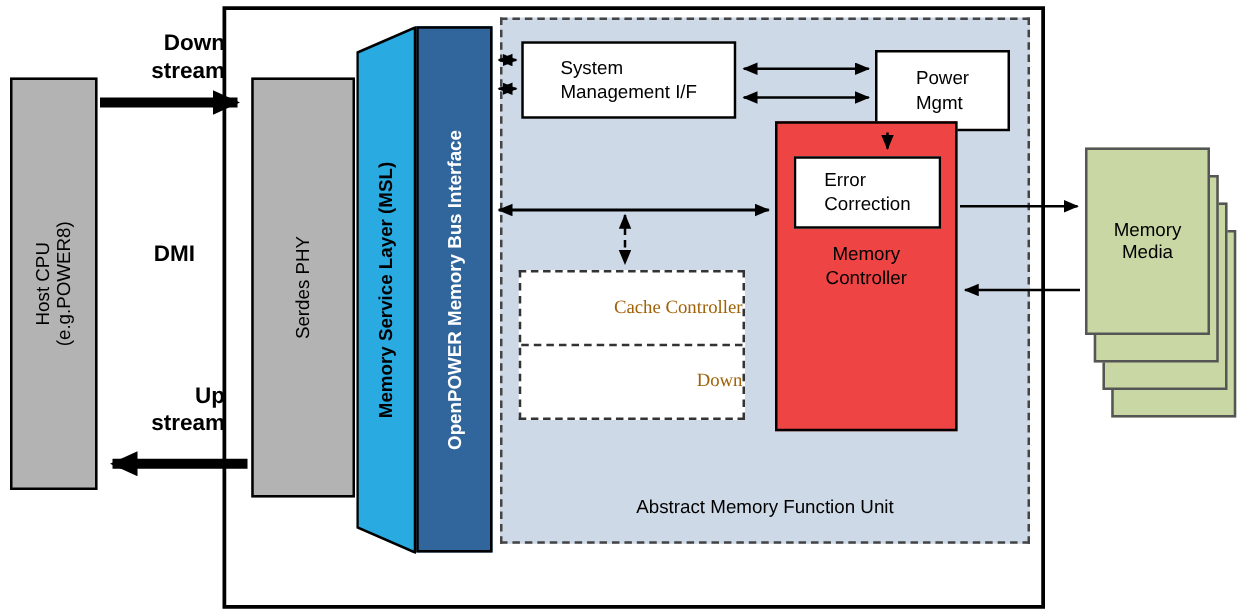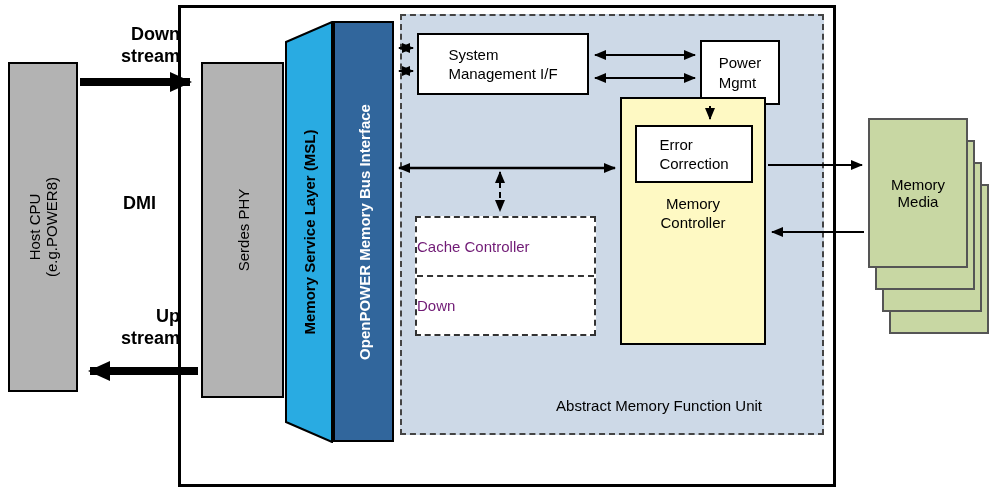--- a/index.html
+++ b/index.html
@@ -8,23 +8,23 @@
   .gray-block { background:#b3b3b3; border:2px solid #000; }
   .white-box { background:#ffffff; border:2px solid #000; display:flex; align-items:center; justify-content:center;
                text-align:left; font-size:15px; line-height:1.28; white-space:pre-line; color:#000; }
   .vtext { position:absolute; left:50%; top:50%; transform:translate(-50%,-50%) rotate(-90deg);
            text-align:center; white-space:pre-line; font-size:15px; color:#000; }
   .side-label { position:absolute; font-weight:bold; font-size:18px; line-height:1.22; color:#000;
                 text-align:right; white-space:pre-line; }
   .device-box { background:#ffffff; border:3px solid #000; }
   .bus-box { background:#31669c; border:2px solid #000; }
   .amf-box { background:#cdd9e7; border:2px dashed #444; }
-  .caption { position:absolute; font-size:15px; color:#000; text-align:right; }
+  .caption { position:absolute; font-size:15px; color:#000; text-align:center; }
   .cache-group { background:#ffffff; border:2px dashed #333; display:flex; flex-direction:column; }
-  .cache-cell { flex:1; display:flex; align-items:center; justify-content:flex-start; font-size:15px; color:#701a75; }
+  .cache-cell { flex:1; display:flex; align-items:center; justify-content:flex-end; font-size:15px; color:#a16207;font-family:Liberation Serif, serif; }
   .cache-cell.top { border-bottom:2px dashed #333; }
   .media-layer { position:absolute; width:100px; height:150px; background:#c8d7a3; border:2px solid #555; box-sizing:border-box; }
   .media-label { position:absolute; inset:0; display:flex; align-items:center; justify-content:center;
                  text-align:center; font-size:15px; white-space:pre-line; color:#000; }
   svg.overlay { position:absolute; left:0; top:0; width:991px; height:491px; pointer-events:none; z-index:50; }
 </style>
 </head>
 <body>
 
 <div class="canvas">
@@ -58,26 +58,26 @@
 
   <div class="abs bus-box" style="left:333px; top:21px; width:61px; height:421px;">
     <div class="vtext" style="width:400px; color:#ffffff; font-weight:600;">OpenPOWER Memory Bus Interface</div>
   </div>
 
   <div class="abs white-box" style="left:417px; top:33px; width:172px; height:62px;">
     <span>System
 Management I/F</span>
   </div>
 
-  <div class="abs white-box" style="left:700px; top:40px; width:80px; height:65px;">
+  <div class="abs white-box" style="left:700px; top:40px; width:108px; height:65px;">
     <span>Power
 Mgmt</span>
   </div>
 
-  <div class="abs" style="left:620px; top:97px; width:146px; height:248px; background:#fef9c3; border:2px solid #000;">
+  <div class="abs" style="left:620px; top:97px; width:146px; height:248px; background:#ef4444; border:2px solid #000;">
     <div class="abs white-box" style="left:13px; top:26px; width:118px; height:58px;">
       <span>Error
 Correction</span>
     </div>
     <div class="abs" style="left:0; top:95px; width:100%; text-align:center; font-size:15px; line-height:1.28; white-space:pre-line;">Memory
 Controller</div>
   </div>
 
   <div class="abs cache-group" style="left:415px; top:216px; width:181px; height:120px;">
     <div class="cache-cell top">

